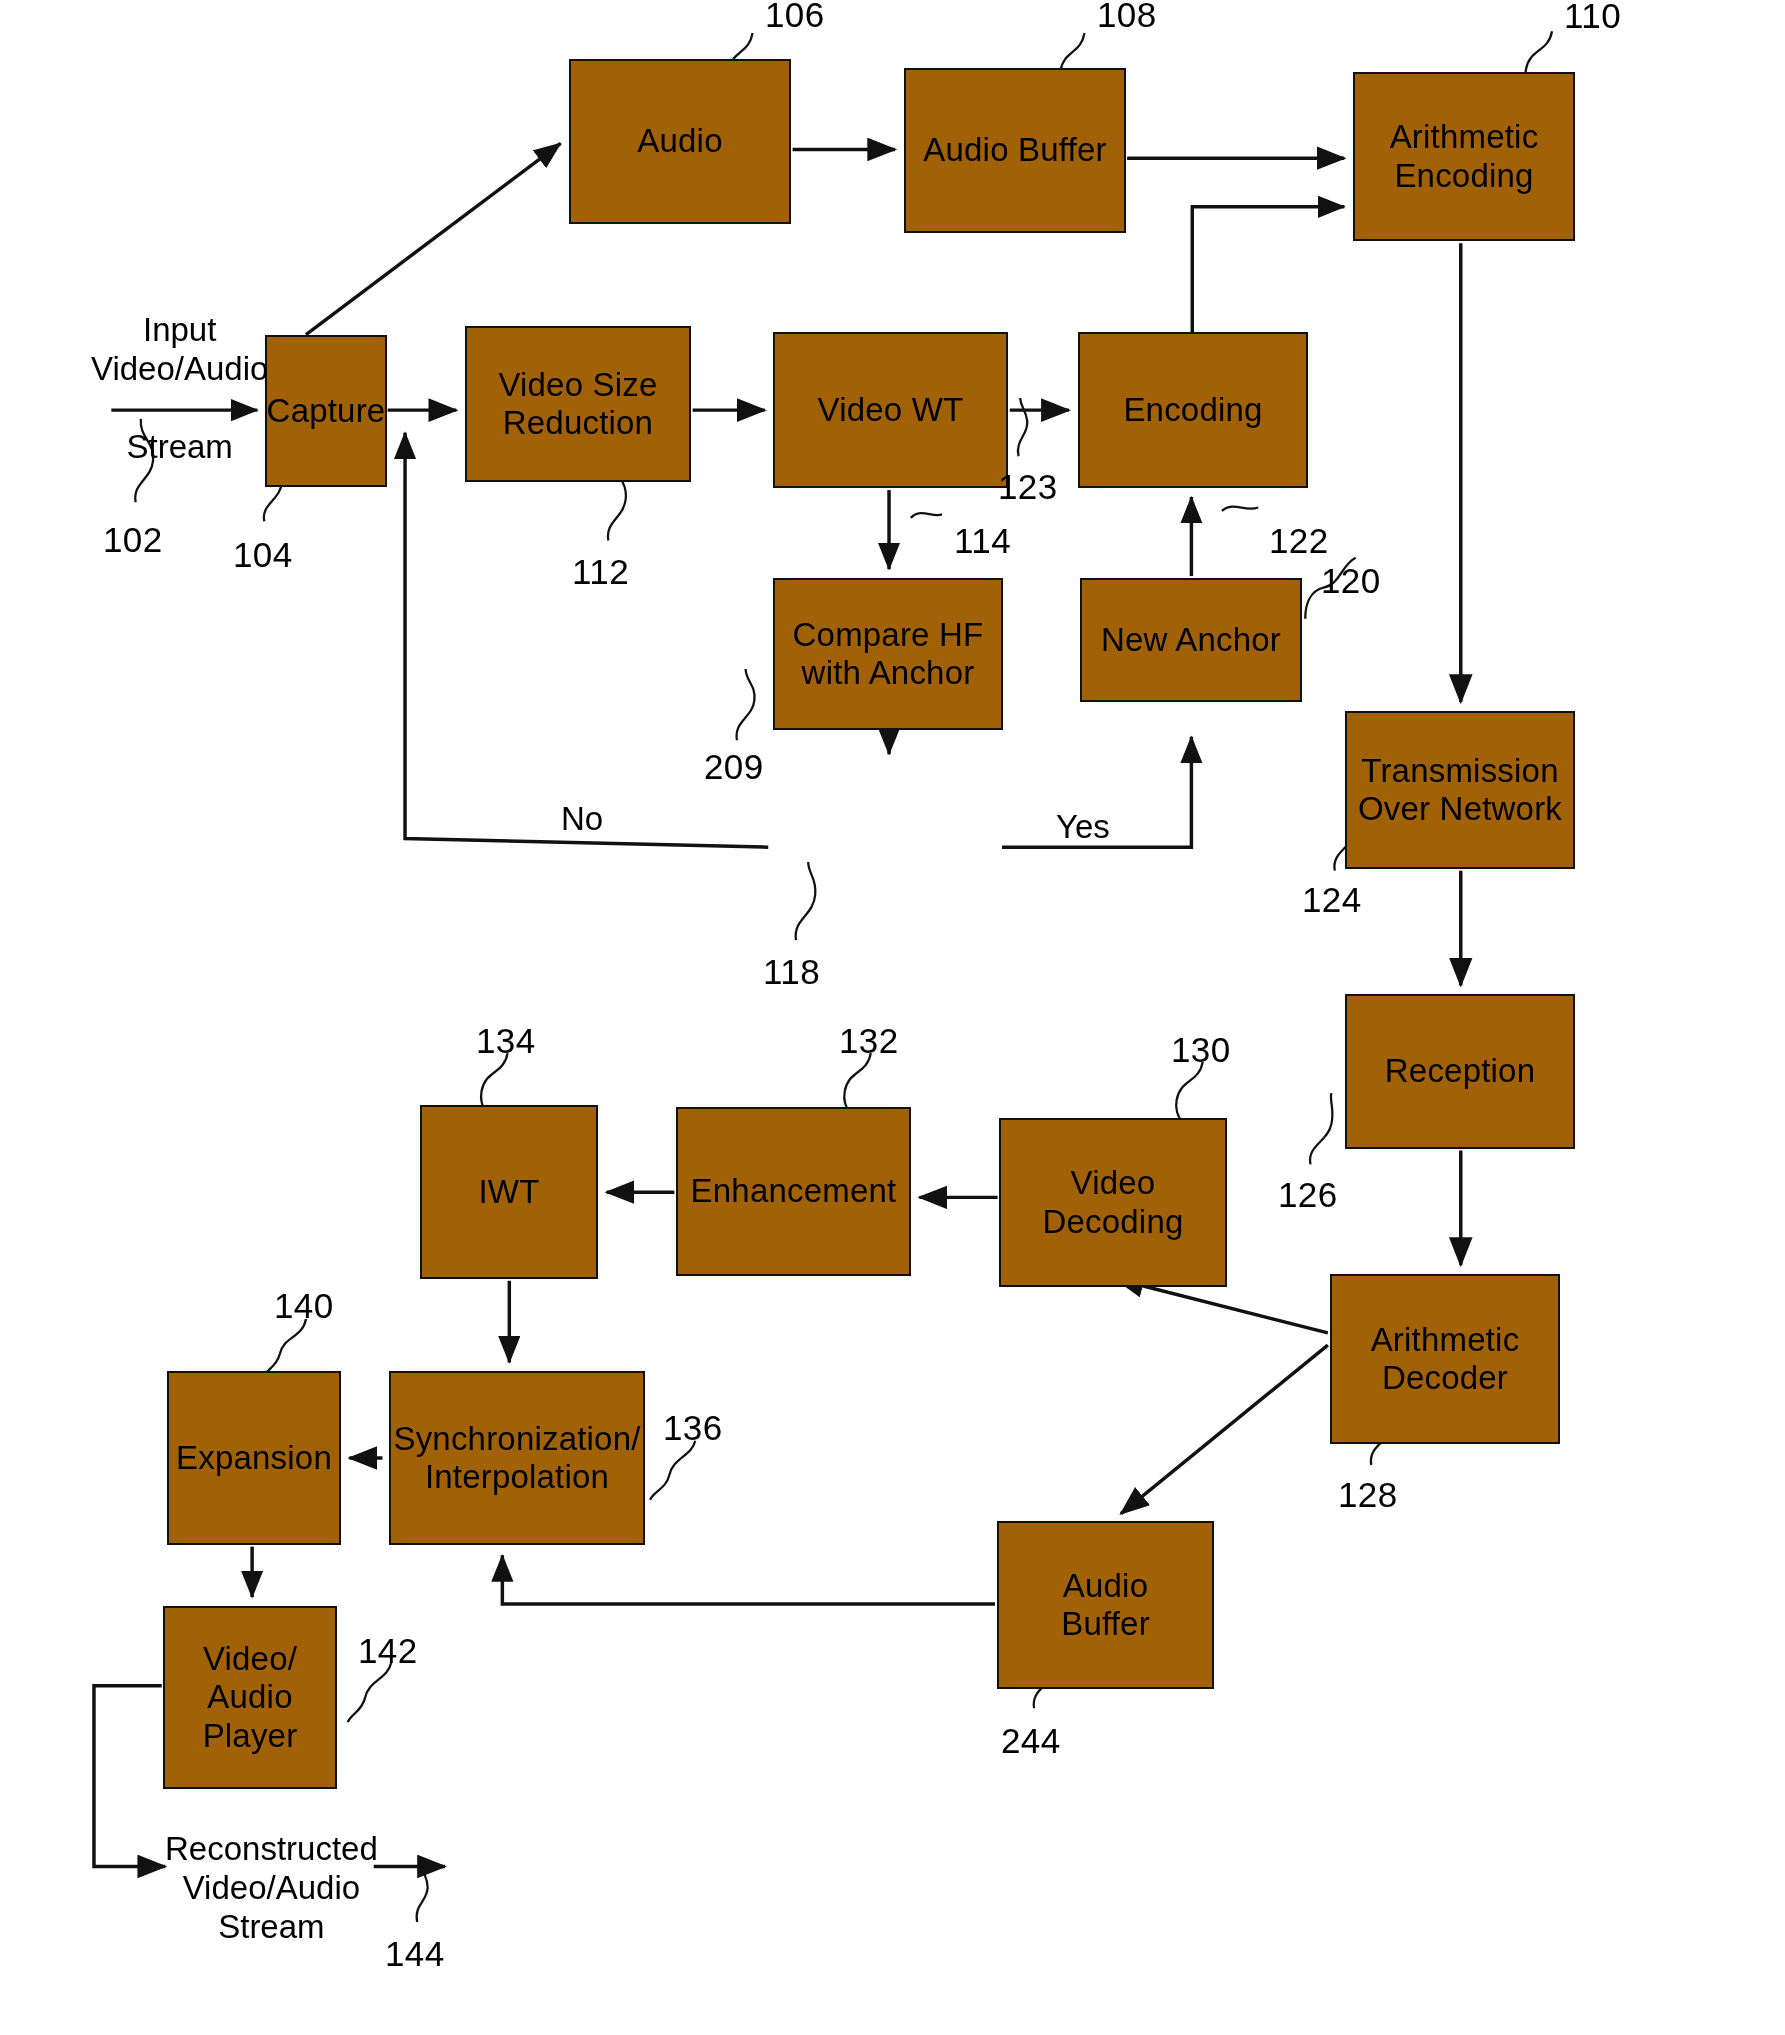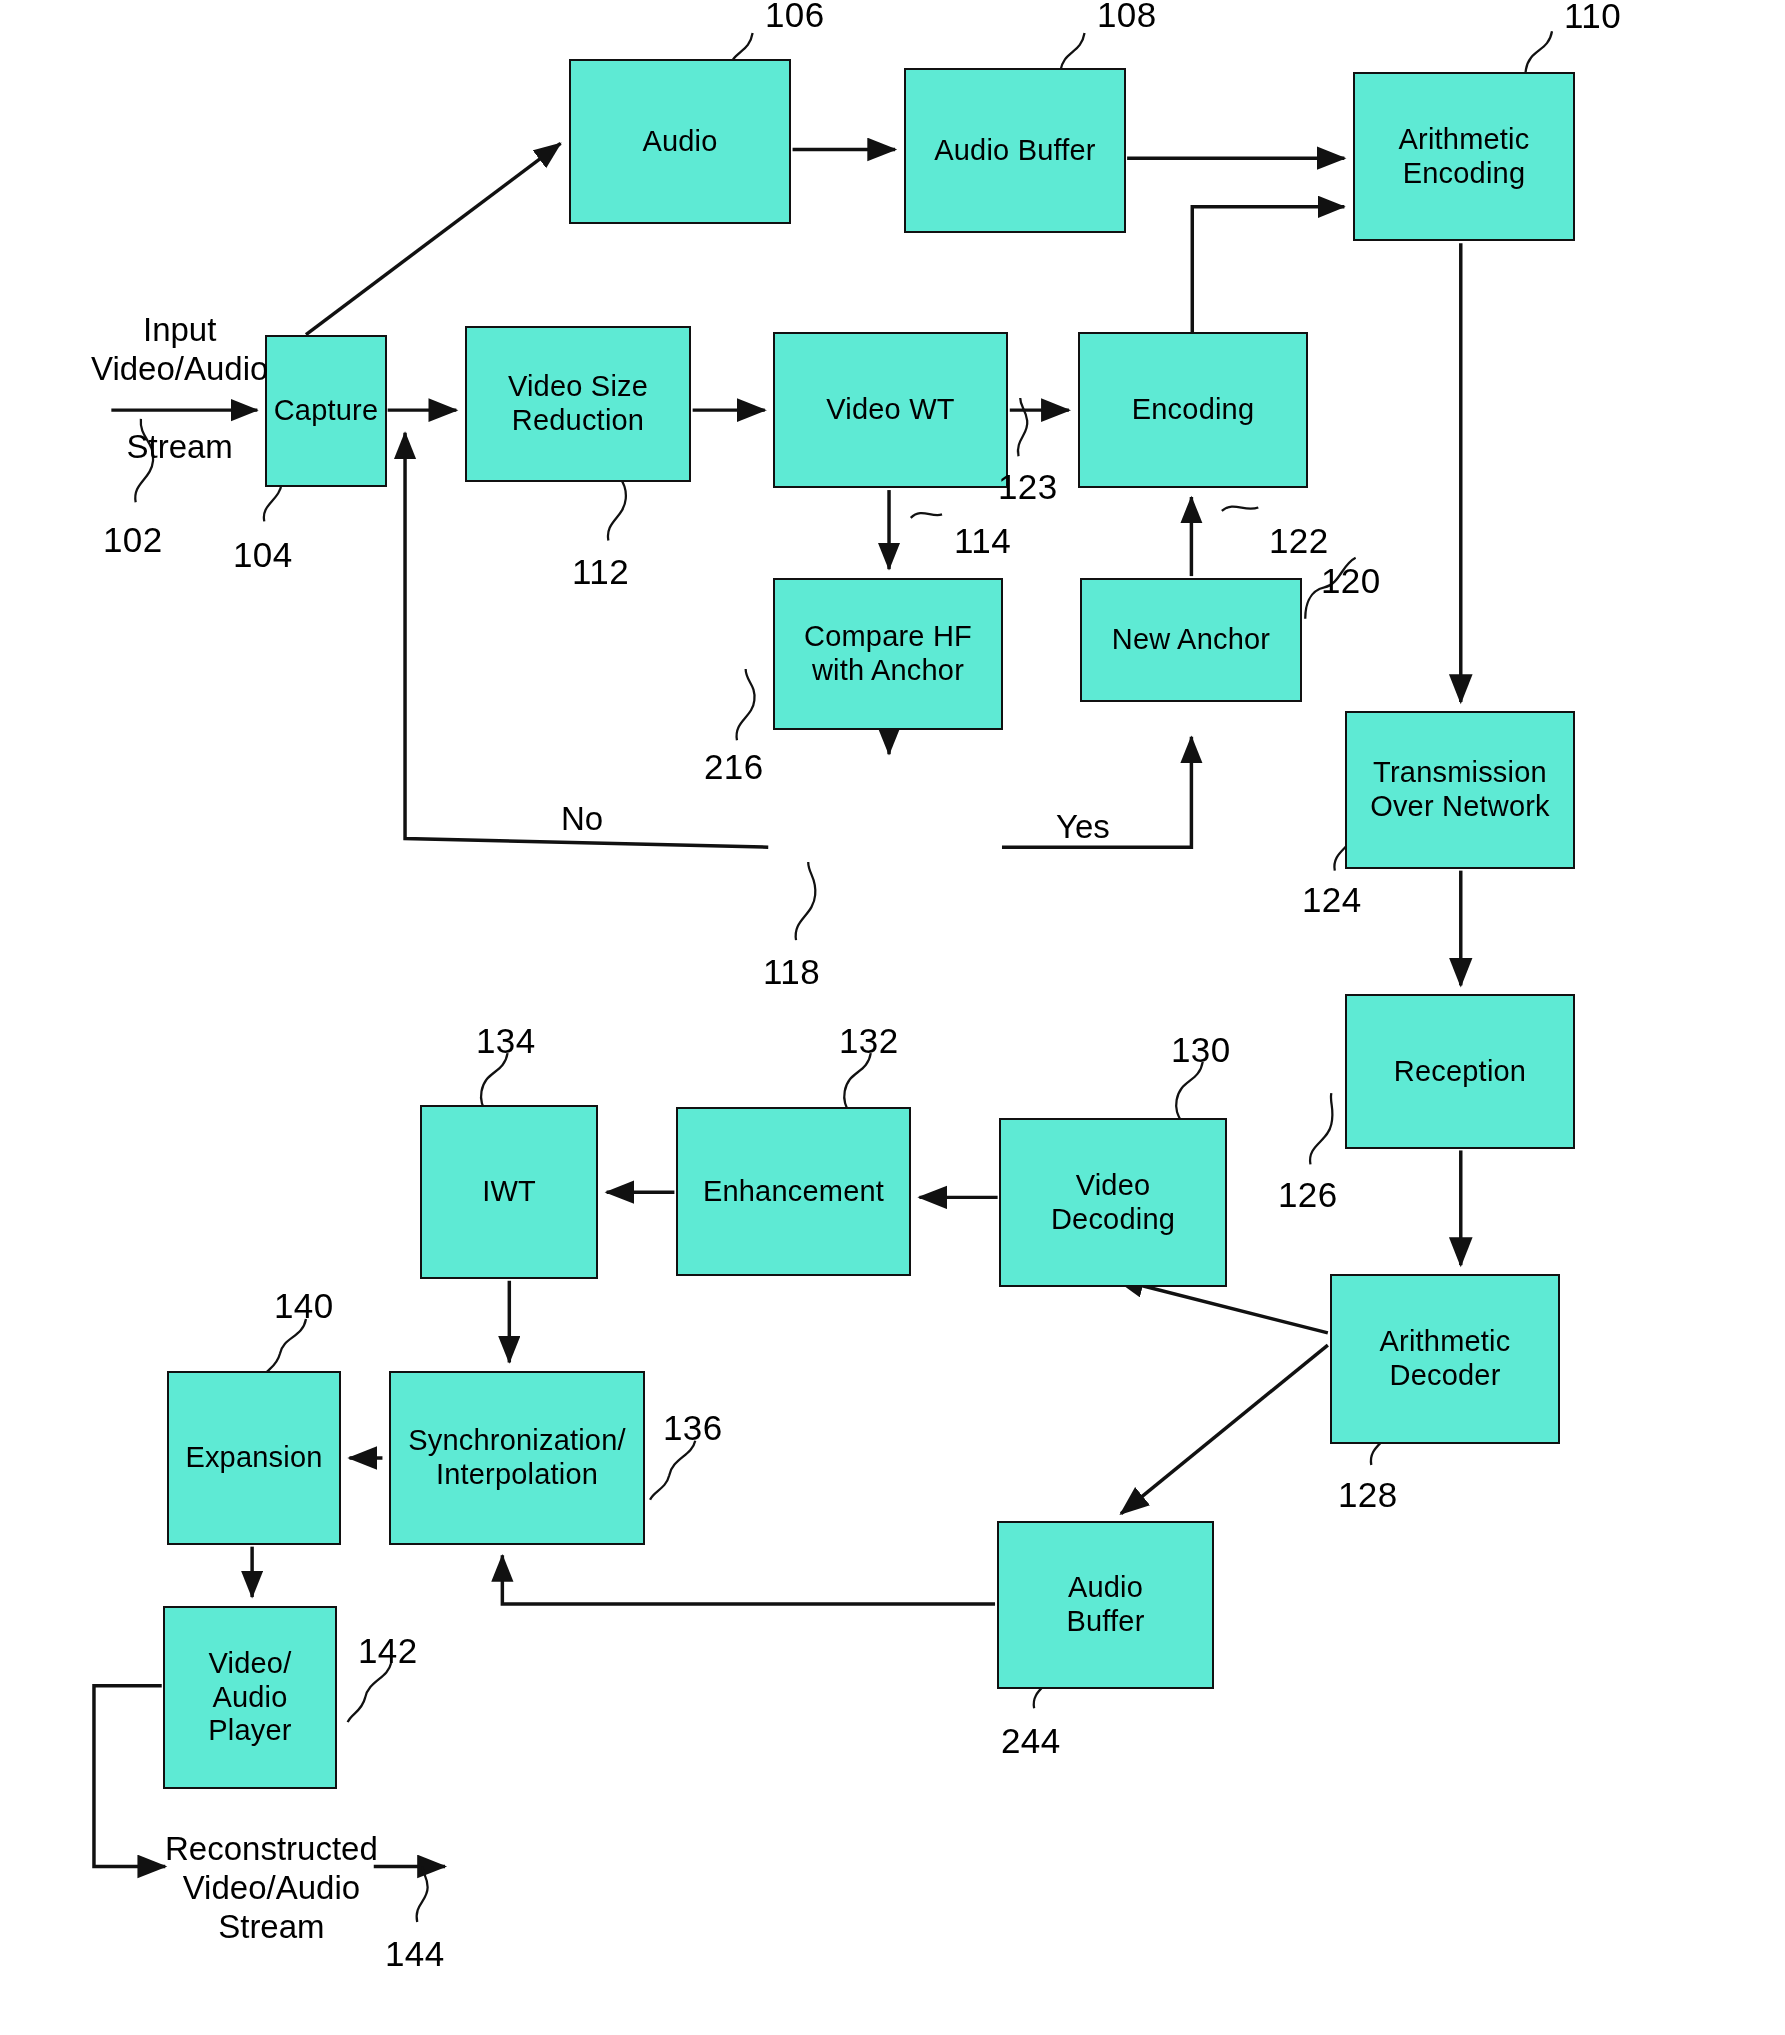--- a/index.html
+++ b/index.html
@@ -19,26 +19,26 @@
   #wires {
     position: absolute;
     left: 0; top: 0;
     width: 1785px;
     height: 2035px;
     pointer-events: none;
   }
   .node {
     position: absolute;
     border: 2.6px solid #111;
-    background: #5eead4;
+    background: #a16207;
     display: flex;
     align-items: center;
     justify-content: center;
     text-align: center;
-    font-size: 29px;
+    font-size: 33px;
     line-height: 1.16;
     letter-spacing: 0.2px;
     box-sizing: border-box;
     padding: 1.7px 5.2px;
     z-index: 3;
   }
   .node span { display: block; }
   .diamond {
     position: absolute;
     z-index: 3;
@@ -241,21 +241,21 @@
       <div class="reftag" style="left: 765px; top: -5.2px;">106</div>
       <div class="reftag" style="left: 1097px; top: -5.2px;">108</div>
       <div class="reftag" style="left: 1564px; top: -4.3px;">110</div>
       <div class="reftag" style="left: 103px; top: 520px;">102</div>
       <div class="reftag" style="left: 233px; top: 535px;">104</div>
       <div class="reftag" style="left: 572px; top: 552px;">112</div>
       <div class="reftag" style="left: 954px; top: 521px;">114</div>
       <div class="reftag" style="left: 998px; top: 467px;">123</div>
       <div class="reftag" style="left: 1269px; top: 521px;">122</div>
       <div class="reftag" style="left: 1321px; top: 561px;">120</div>
-      <div class="reftag" style="left: 704px; top: 747px;">216</div>
+      <div class="reftag" style="left: 704px; top: 747px;">209</div>
       <div class="reftag" style="left: 763px; top: 952px;">118</div>
       <div class="reftag" style="left: 1302px; top: 880px;">124</div>
       <div class="reftag" style="left: 1278px; top: 1175px;">126</div>
       <div class="reftag" style="left: 1338px; top: 1475px;">128</div>
       <div class="reftag" style="left: 1171px; top: 1030px;">130</div>
       <div class="reftag" style="left: 839px; top: 1021px;">132</div>
       <div class="reftag" style="left: 476px; top: 1021px;">134</div>
       <div class="reftag" style="left: 663px; top: 1408px;">136</div>
       <div class="reftag" style="left: 274px; top: 1286px;">140</div>
       <div class="reftag" style="left: 1001px; top: 1721px;">244</div>

